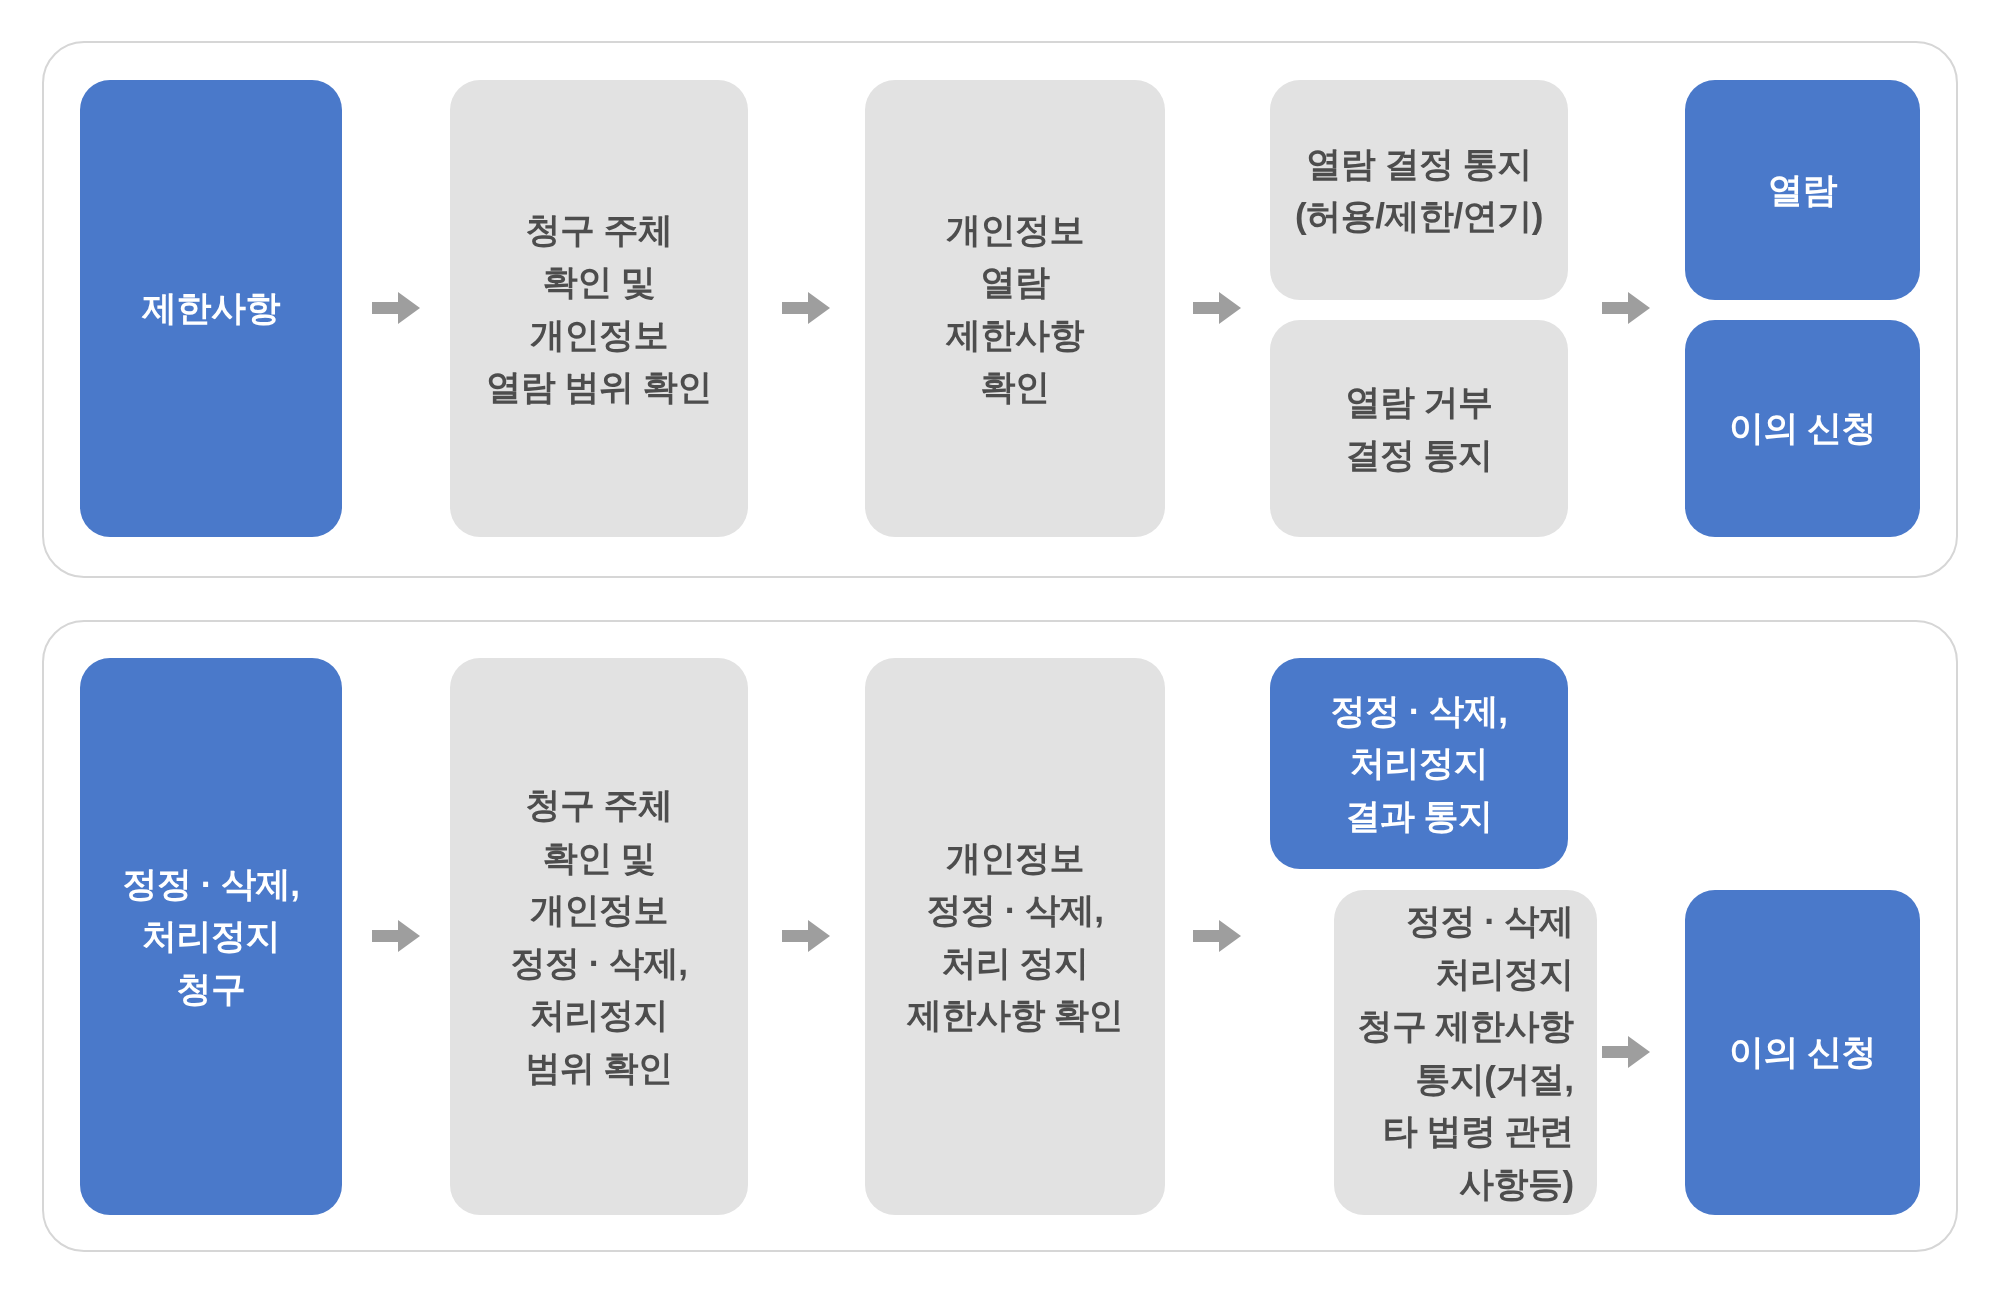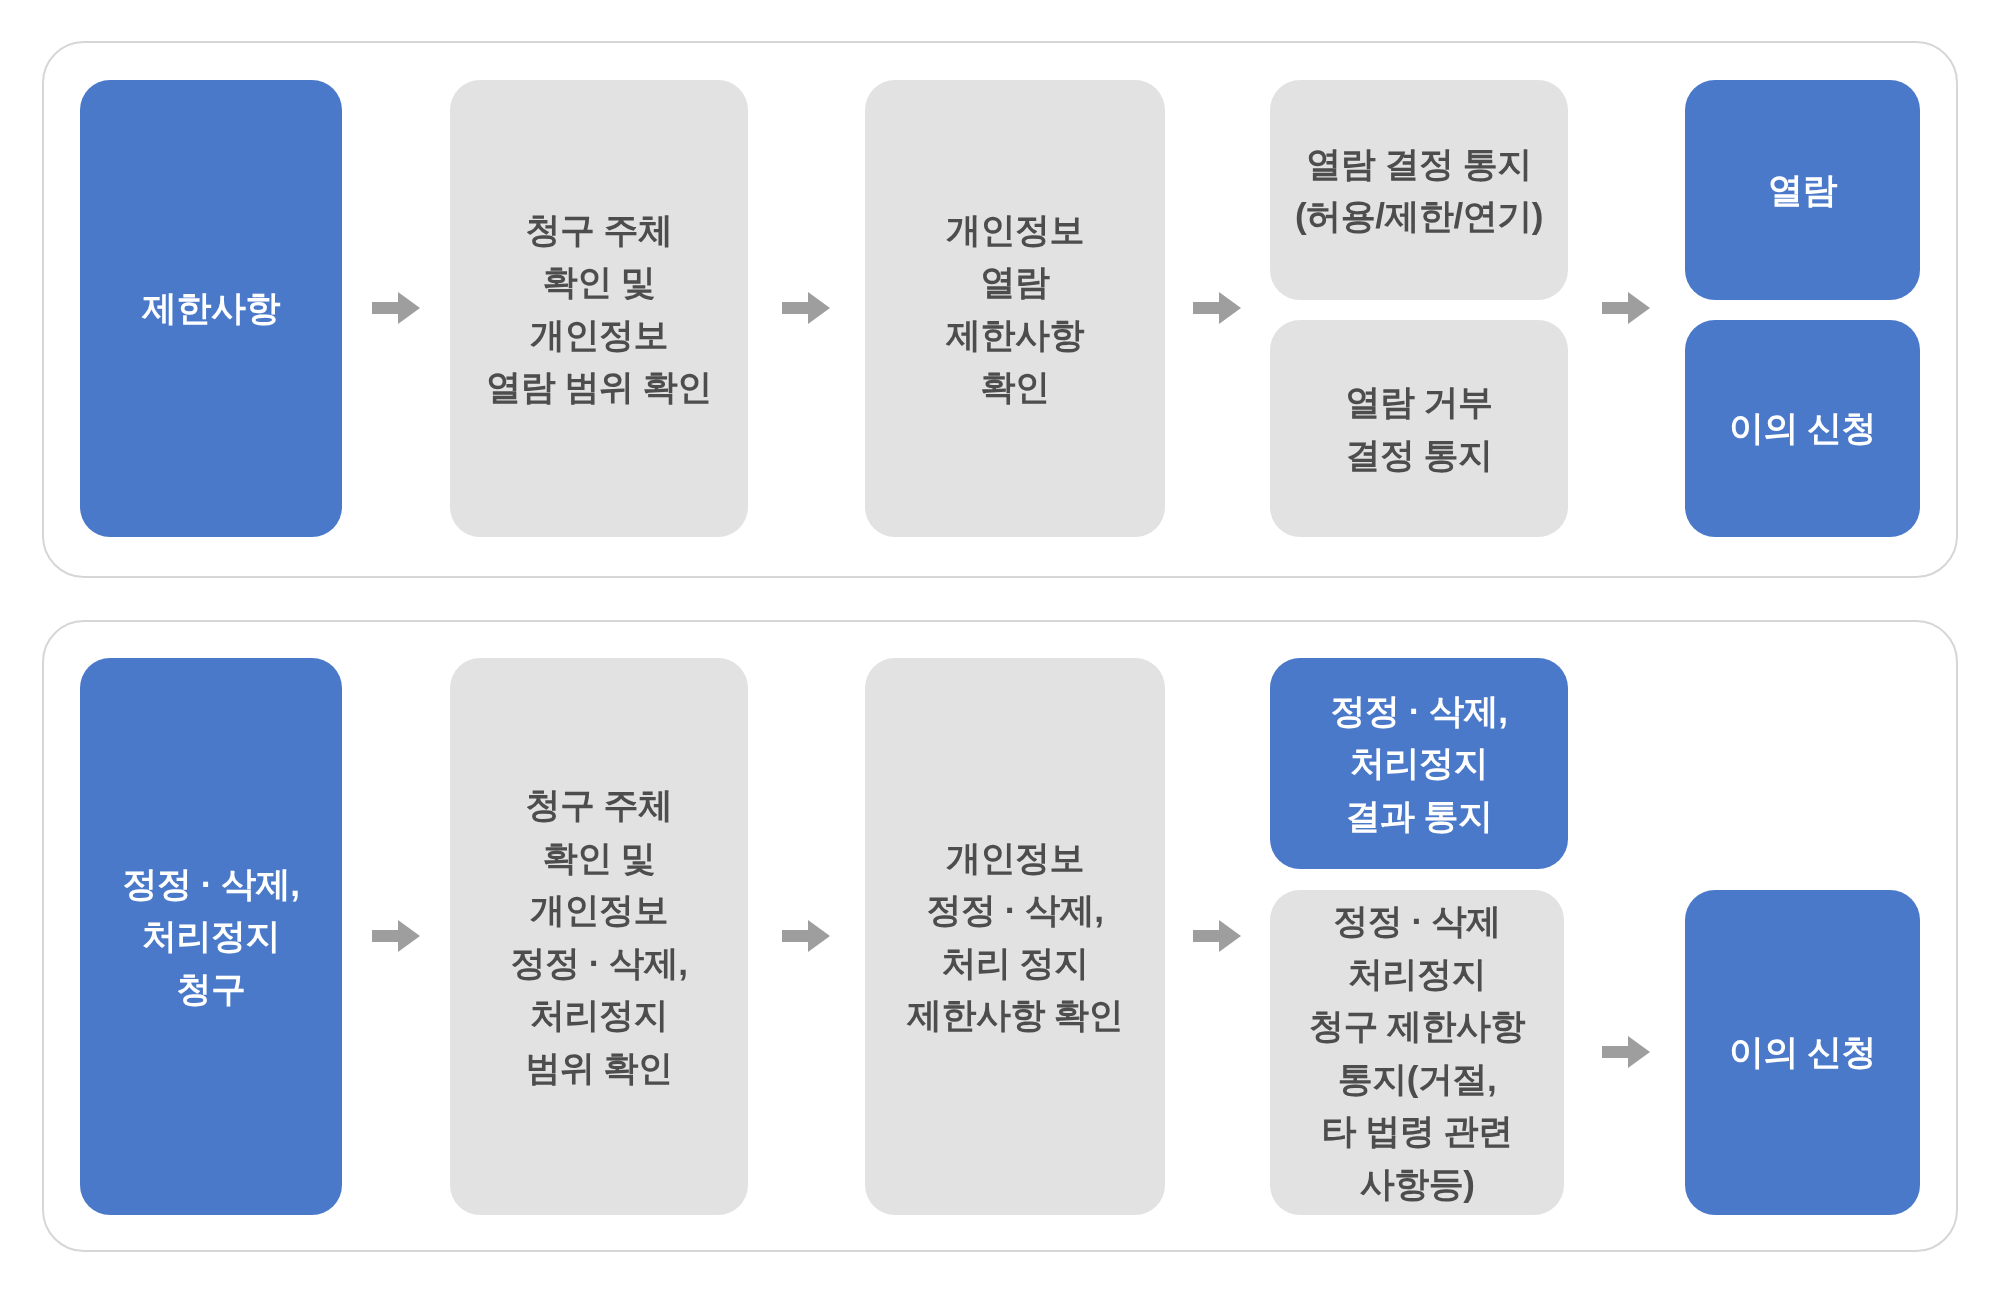--- a/index.html
+++ b/index.html
@@ -40,21 +40,21 @@
   .f1-s5a{left:1685px;top:80px;width:235px;height:220px;}
   .f1-s5b{left:1685px;top:320px;width:235px;height:217px;}
   
   .f2-s1{left:80px;top:658px;width:262px;height:557px;}
   .f2-a1{left:372px;top:920px;}
   .f2-s2{left:450px;top:658px;width:298px;height:557px;}
   .f2-a2{left:782px;top:920px;}
   .f2-s3{left:865px;top:658px;width:300px;height:557px;}
   .f2-a3{left:1193px;top:920px;}
   .f2-s4a{left:1270px;top:658px;width:298px;height:211px;}
-  .f2-s4b{left:1270px;top:890px;width:294px;height:325px;}
+  .f2-s4b{left:1334px;top:890px;width:263px;height:325px;text-align:right;}
   .f2-a4{left:1602px;top:1036px;}
   .f2-s5{left:1685px;top:890px;width:235px;height:325px;}
 </style>
 </head>
 <body>
 
 <div class="canvas">
 
   <div class="panel panel-top"></div>
 

